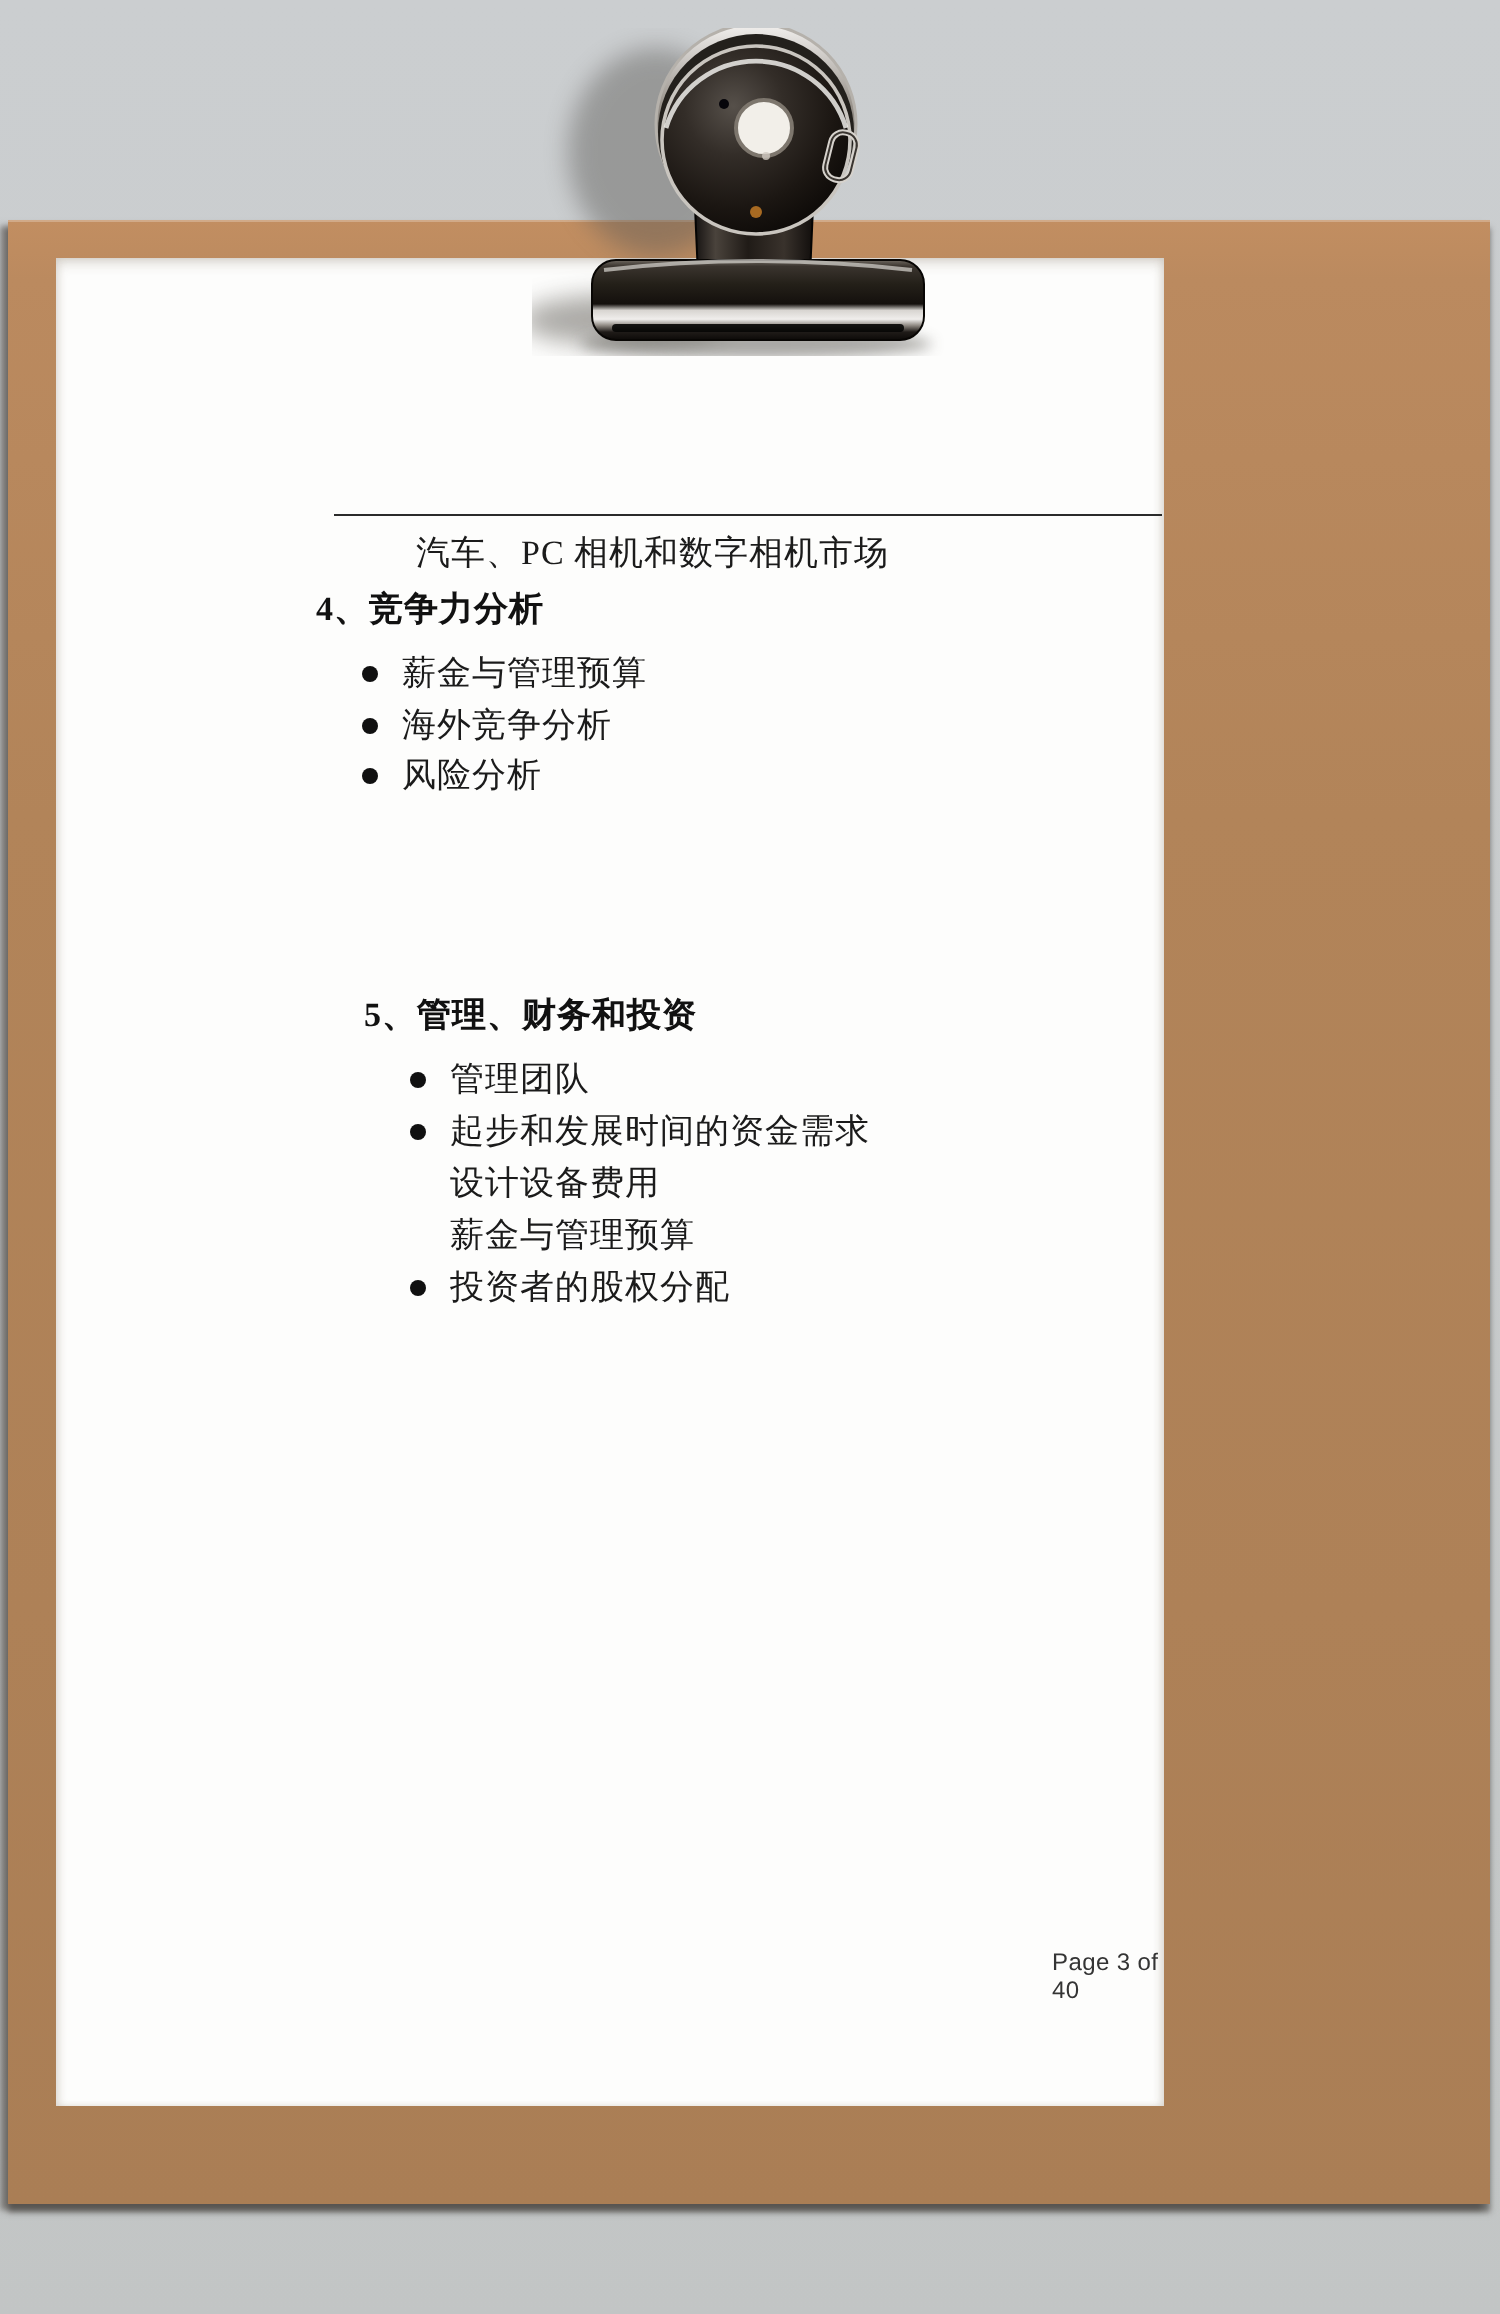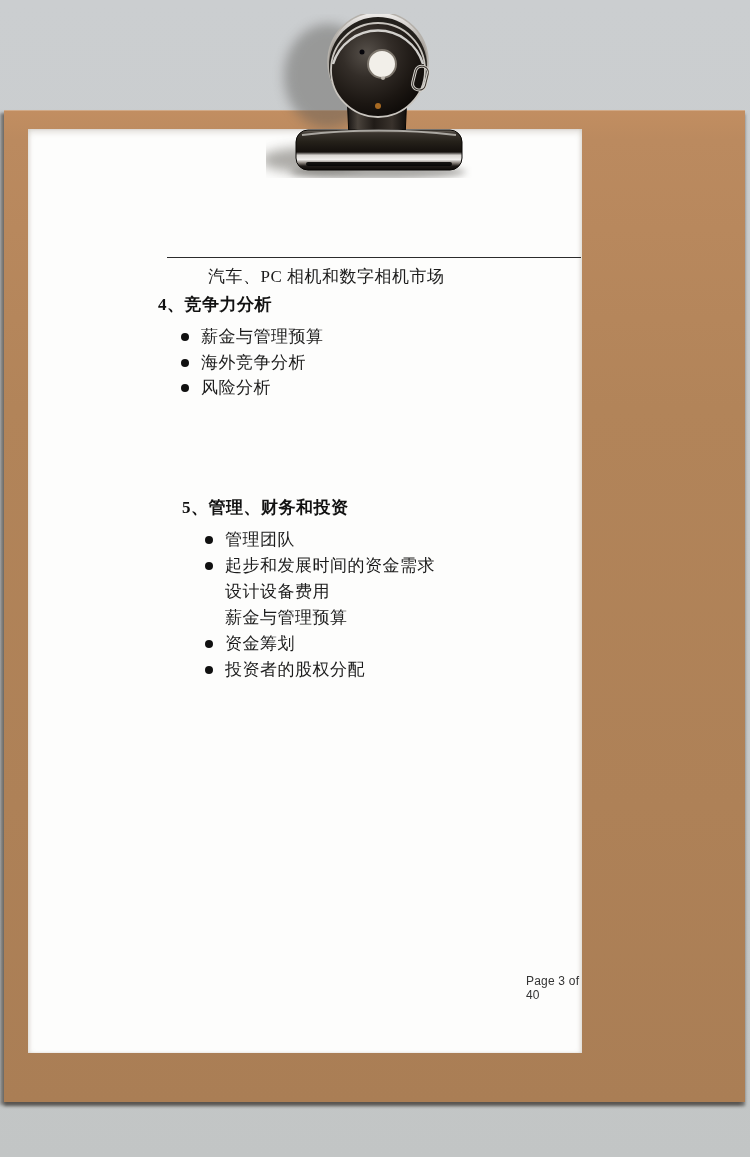--- a/index.html
+++ b/index.html
@@ -84,23 +84,20 @@
     <div class="doc-text toc-item">
       <span class="bullet"></span><span>起步和发展时间的资金需求</span>
     </div>
     <div class="doc-text toc-item no-bullet">
       <span class="bullet"></span><span>设计设备费用</span>
     </div>
     <div class="doc-text toc-item no-bullet">
       <span class="bullet"></span><span>薪金与管理预算</span>
     </div>
     <div class="doc-text toc-item">
-      <span class="bullet"></span><span>资金筹划</span>
-    </div>
-    <div class="doc-text toc-item">
       <span class="bullet"></span><span>投资者的股权分配</span>
     </div>
   </div>
 
   <div class="page-footer">Page 3 of 40</div>
 </div>
 
 <svg class="clip" viewBox="0 0 220 164" xmlns="http://www.w3.org/2000/svg">
   <defs>
     <filter id="soft" x="-60%" y="-60%" width="220%" height="220%">

